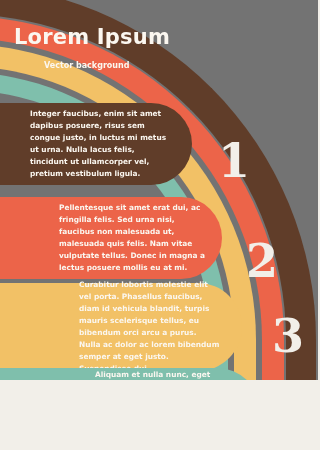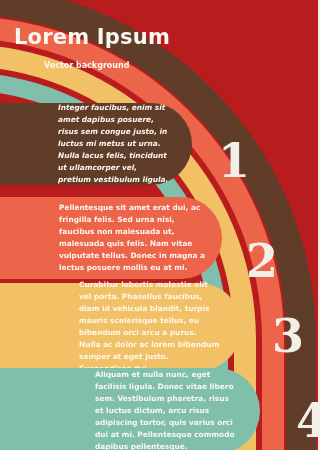--- a/index.html
+++ b/index.html
@@ -6,22 +6,22 @@
     margin: 0;
     padding: 0;
     background: #F2EFE9;
   }
   body {
     font-family: "DejaVu Sans", sans-serif;
   }
   #poster {
     position: relative;
     width: 318px;
-    height: 450px;
-    background: #b91c1c;
+    height: 380px;
+    background: #737373;
     overflow: hidden;
   }
 
   
   .ribbon {
     position: absolute;
     left: -40px;
     box-sizing: border-box;
     border-style: solid;
     border-color: transparent;
@@ -96,21 +96,21 @@
 
   <div class="ribbon" style="top:72px; width:268px; height:398px;
               border-top-width:18px; border-right-width:18px;
               border-top-color:#7FBFAC; border-right-color:#7FBFAC;"></div>
 
   <div class="title" style="top:25px;">Lorem Ipsum</div>
 
   <div class="subtitle" style="top:61px;">Vector background</div>
 
   <div class="panel" style="top:103px; width:222px; height:82px; background:#603D29;">
-    <p style="margin-left:88px; margin-right:22px;font-style:italic;">Integer faucibus, enim sit amet dapibus posuere, risus sem congue justo, in luctus mi metus ut urna. Nulla lacus felis, tincidunt ut ullamcorper vel, pretium vestibulum ligula.</p>
+    <p style="margin-left:60px; margin-right:22px;">Integer faucibus, enim sit amet dapibus posuere, risus sem congue justo, in luctus mi metus ut urna. Nulla lacus felis, tincidunt ut ullamcorper vel, pretium vestibulum ligula.</p>
   </div>
 
   <div class="panel" style="top:197px; width:252px; height:82px; background:#EC6449;">
     <p style="margin-left:89px; margin-right:12px;">Pellentesque sit amet erat dui, ac fringilla felis. Sed urna nisi, faucibus non malesuada ut, malesuada quis felis. Nam vitae vulputate tellus. Donec in magna a lectus posuere mollis eu at mi.</p>
   </div>
 
   <div class="panel" style="top:283px; width:272px; height:88px; background:#F2C166;">
     <p style="margin-left:109px; margin-right:22px;">Curabitur lobortis molestie elit vel porta. Phasellus faucibus, diam id vehicula blandit, turpis mauris scelerisque tellus, eu bibendum orci arcu a purus. Nulla ac dolor ac lorem bibendum semper at eget justo. Suspendisse dui.</p>
   </div>
 

